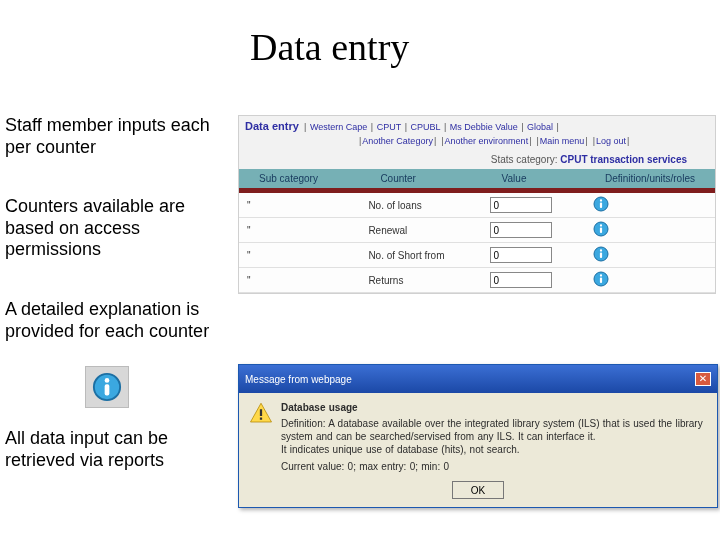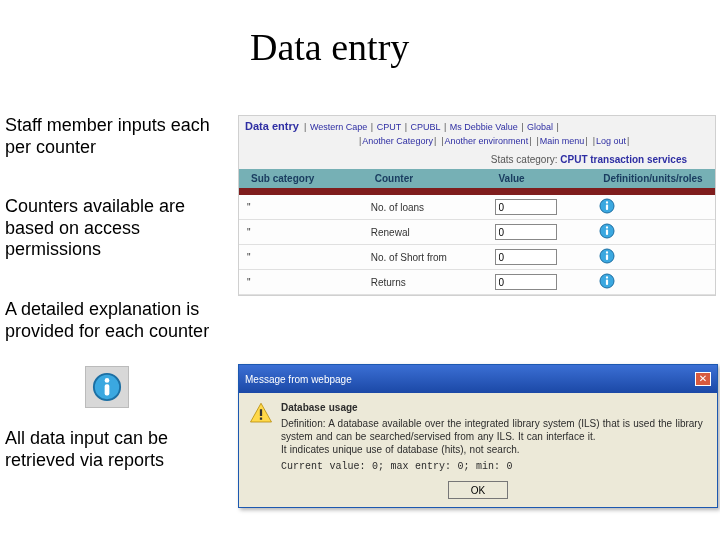--- a/index.html
+++ b/index.html
@@ -12,36 +12,36 @@
   .app { position: absolute; right: 4px; top: 115px; width: 478px; background: #f2f2f2; border: 1px solid #d0d0d0; font-size: 10px; color: #3a3a6a; }
   .app-header { padding: 4px 6px; }
   .app-header .title { color: #2e2ea3; font-weight: bold; font-size: 11px; display: inline; }
   .app-header .crumbs { display: inline; font-size: 9px; color: #555; }
   .app-header .crumbs span { color: #2e2ea3; margin: 0 1px; }
   .app-subnav { font-size: 9px; padding: 0 6px 4px 120px; color: #555; }
   .app-subnav span { color: #2e2ea3; margin: 0 1px; }
   .stats-label { padding: 4px 28px; font-size: 10px; color: #555; text-align: right; }
   .stats-label b { color: #2e2ea3; }
   .tbl { width: 100%; border-collapse: collapse; font-size: 10px; }
-  .tbl th { background: #76b0b5; color: #1a3d60; text-align: left; font-weight: bold; padding: 4px 12px; border-bottom: 7px solid #7f1d1d; }
+  .tbl th { background: #76b0b5; color: #1a3d60; text-align: left; font-weight: normal; padding: 4px 20px; border-bottom: 5px solid #7f1d1d; }
   .tbl th:nth-child(1){ width: 26%; }
   .tbl th:nth-child(2){ width: 26%; }
   .tbl th:nth-child(3){ width: 22%; }
   .tbl th:nth-child(4){ width: 26%; }
   .tbl td { background: #fdfdfd; border-bottom: 1px solid #e0e0e0; padding: 3px 8px; height: 24px; vertical-align: middle; color: #333; }
   .tbl input { width: 62px; height: 16px; font-size: 10px; padding: 0 3px; border: 1px solid #888; }
   .info-svg { width: 16px; height: 16px; display: block; }
   .msgbox { position: absolute; left: 238px; top: 364px; width: 480px; border: 1px solid #1c58b0; font-size: 9px; background: #ece9d8; box-shadow: 2px 2px 4px rgba(0,0,0,.3); font-family: Tahoma, sans-serif; }
   .msgbox-title { background: linear-gradient(#3b6fd4,#1b48a6); color: #fff; padding: 7px 6px; display: flex; justify-content: space-between; align-items: center; font-size: 10px; }
   .msgbox-title .close { width: 16px; height: 14px; background: #d85a3e; border: 1px solid #fff; color: #fff; display: flex; align-items: center; justify-content: center; font-size: 10px; line-height: 1; cursor: pointer; }
   .msgbox-body { display: flex; padding: 8px 10px 4px 10px; gap: 8px; color: #333; }
   .warn-icon { width: 24px; flex: none; }
   .msgbox-text { font-size: 10px; line-height: 1.3; color: #2c2c2c; word-spacing: .5px; }
   .msgbox-foot { text-align: center; padding: 4px 0 8px 0; }
-  .msgbox-foot button { width: 60px; height: 18px; font-size: 10px; background: #ece9d8; border: 1px solid #777; cursor: pointer; }
+  .msgbox-foot button { width: 52px; height: 18px; font-size: 10px; background: #ece9d8; border: 1px solid #777; cursor: pointer; }
 </style>
 </head>
 <body>
 
 <h1 class="slide-title">Data entry</h1>
 
 <div class="left-col">
   <p>Staff member inputs each per counter</p>
   <p>Counters available are based on access permissions</p>
   <p>A detailed explanation is provided for each counter</p>
@@ -140,19 +140,19 @@
       <svg viewBox="0 0 32 32" width="24" height="24">
           <polygon points="16,3 30,28 2,28" fill="#ffd94a" stroke="#b08400" stroke-width="1"></polygon>
           <rect x="14.5" y="11" width="3" height="9" fill="#333"></rect>
           <rect x="14.5" y="22" width="3" height="3" fill="#333"></rect>
         </svg>
     </div>
     <div class="msgbox-text">
       <div style="font-weight:bold;margin-bottom:3px;">Database usage</div>
       <div>Definition: A database available over the integrated library system (ILS) that is used the library system and can be searched/servised from any ILS. It can interface it.</div>
       <div>It indicates unique use of database (hits), not search.</div>
-      <div style="margin-top:4px;font-family:Liberation Mono, monospace;">Current value: 0; max entry: 0; min: 0</div>
+      <div style="margin-top:4px;">Current value: 0; max entry: 0; min: 0</div>
     </div>
   </div>
   <div class="msgbox-foot">
     <button>OK</button>
   </div>
 </div>
 
 </body></html>

